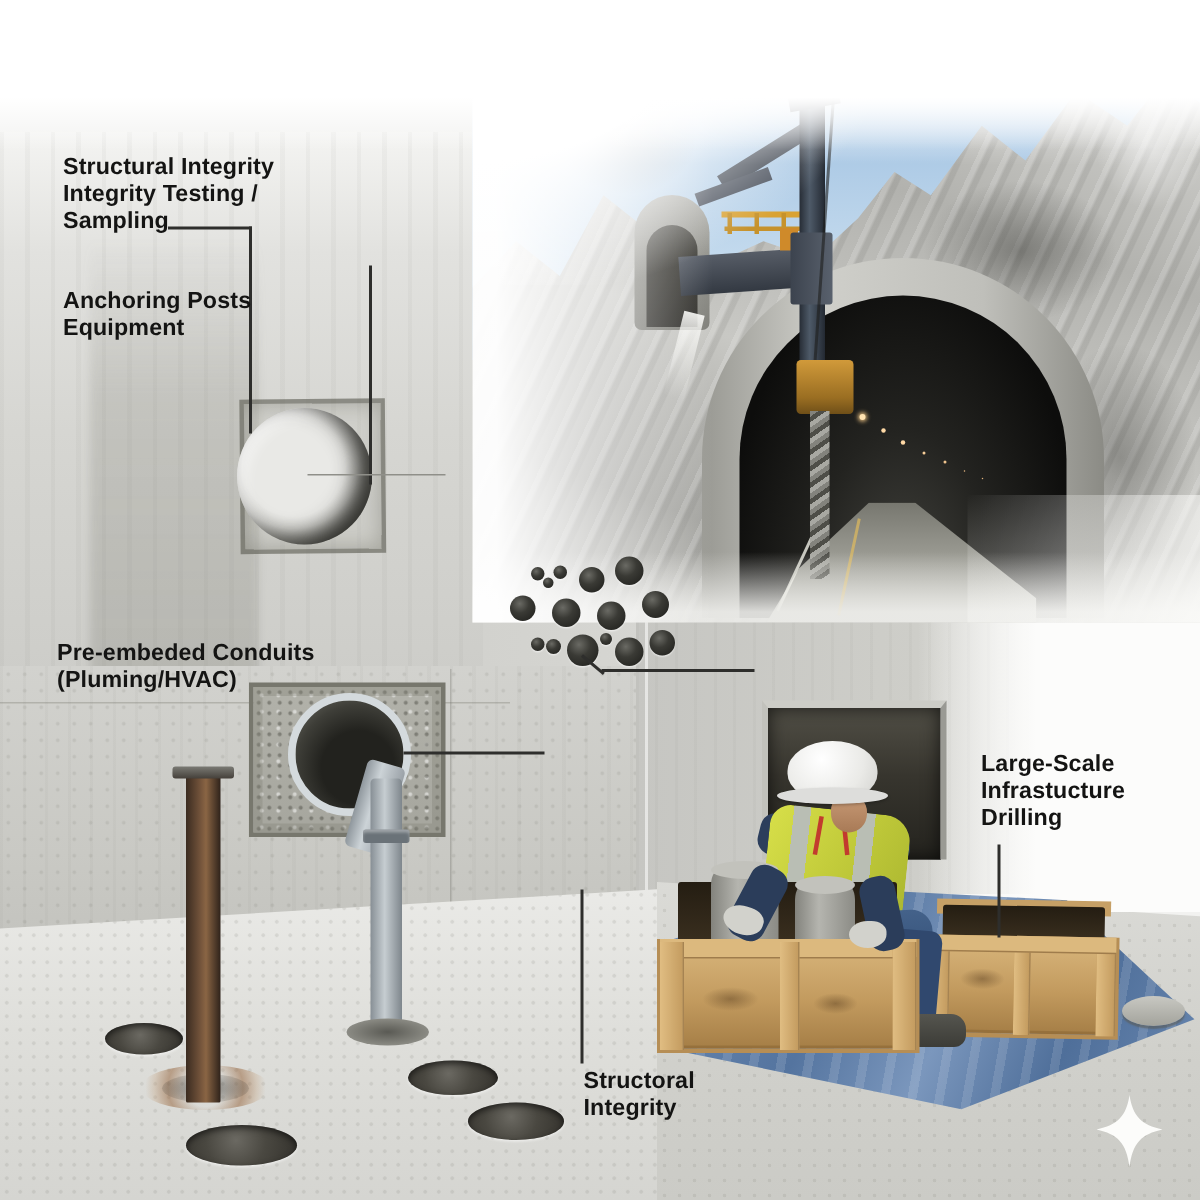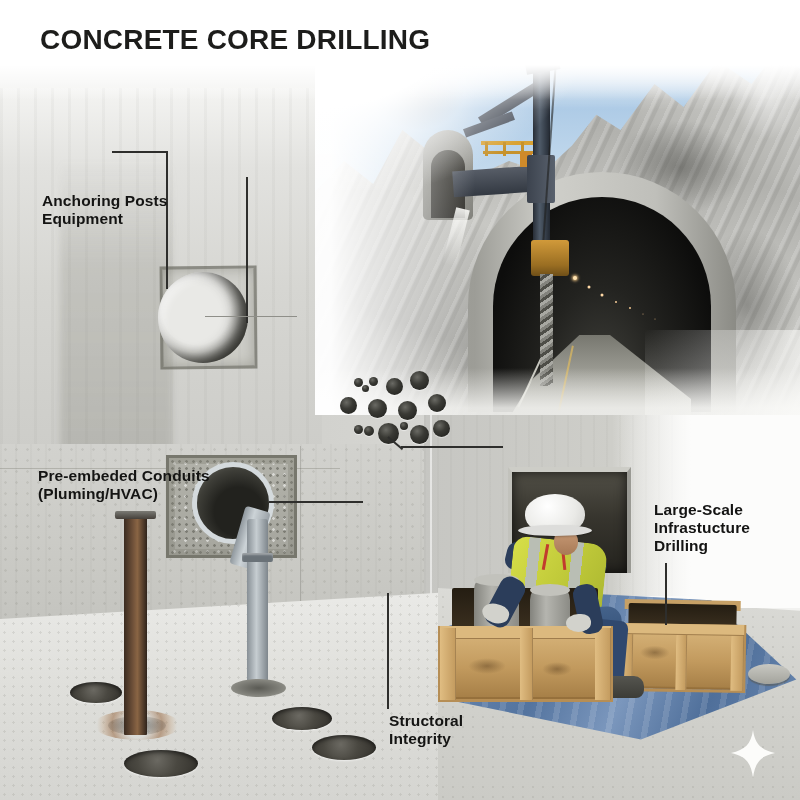--- a/index.html
+++ b/index.html
@@ -233,21 +233,21 @@
 
   
   #title{left:40px;top:24px;font-size:28px;font-weight:800;color:#1d1d1b;letter-spacing:.2px;z-index:50;}
   #subtitle{left:40px;top:58px;font-size:25px;font-weight:600;color:#9b9b99;letter-spacing:1.5px;z-index:50;}
   .label{font-size:15.5px;font-weight:600;color:#141413;line-height:1.16;
     white-space:pre-line;letter-spacing:.1px;z-index:50;}
   #lb-struct{left:42px;top:103px;}
   #lb-hvac{left:250px;top:134px;}
   #lb-anchp{left:42px;top:192px;}
   #lb-elpl{left:291px;top:299px;}
-  #lb-preemb{left:38px;top:427px;margin-top:40px;}
+  #lb-preemb{left:38px;top:427px;}
   #lb-bridge{left:508px;top:431px;}
   #lb-anche{left:378px;top:487px;}
   #lb-large{left:654px;top:501px;}
   #lb-struceq{left:389px;top:712px;}
 
   #logo{left:731px;top:730px;width:44px;height:48px;z-index:50;}
 </style>
 </head>
 <body>
 
@@ -387,21 +387,23 @@
   <div id="ln-samp-h" class="cl"></div>
   <div id="ln-samp-v" class="cl"></div>
   <div id="ln-hvac-v" class="cl"></div>
   <div id="ln-elpl" class="cl"></div>
   <div id="ln-dots-d" class="cl"></div>
   <div id="ln-dots-h" class="cl"></div>
   <div id="ln-anch" class="cl"></div>
   <div id="ln-large-v" class="cl"></div>
   <div id="ln-struc-v" class="cl"></div>
 
-  <div id="title">CONCRETE CORE DRILLING</div>
+  <div id="lb-struct" class="label">Structural Integrity
+ Integrity Testing /
+Sampling</div>
   <div id="lb-anchp" class="label">Anchoring Posts
 Equipment</div>
   <div id="lb-preemb" class="label">Pre-embeded Conduits
 (Pluming/HVAC)</div>
   <div id="lb-large" class="label">Large-Scale
 Infrastucture
 Drilling</div>
   <div id="lb-struceq" class="label">Structoral
 Integrity</div>
 

